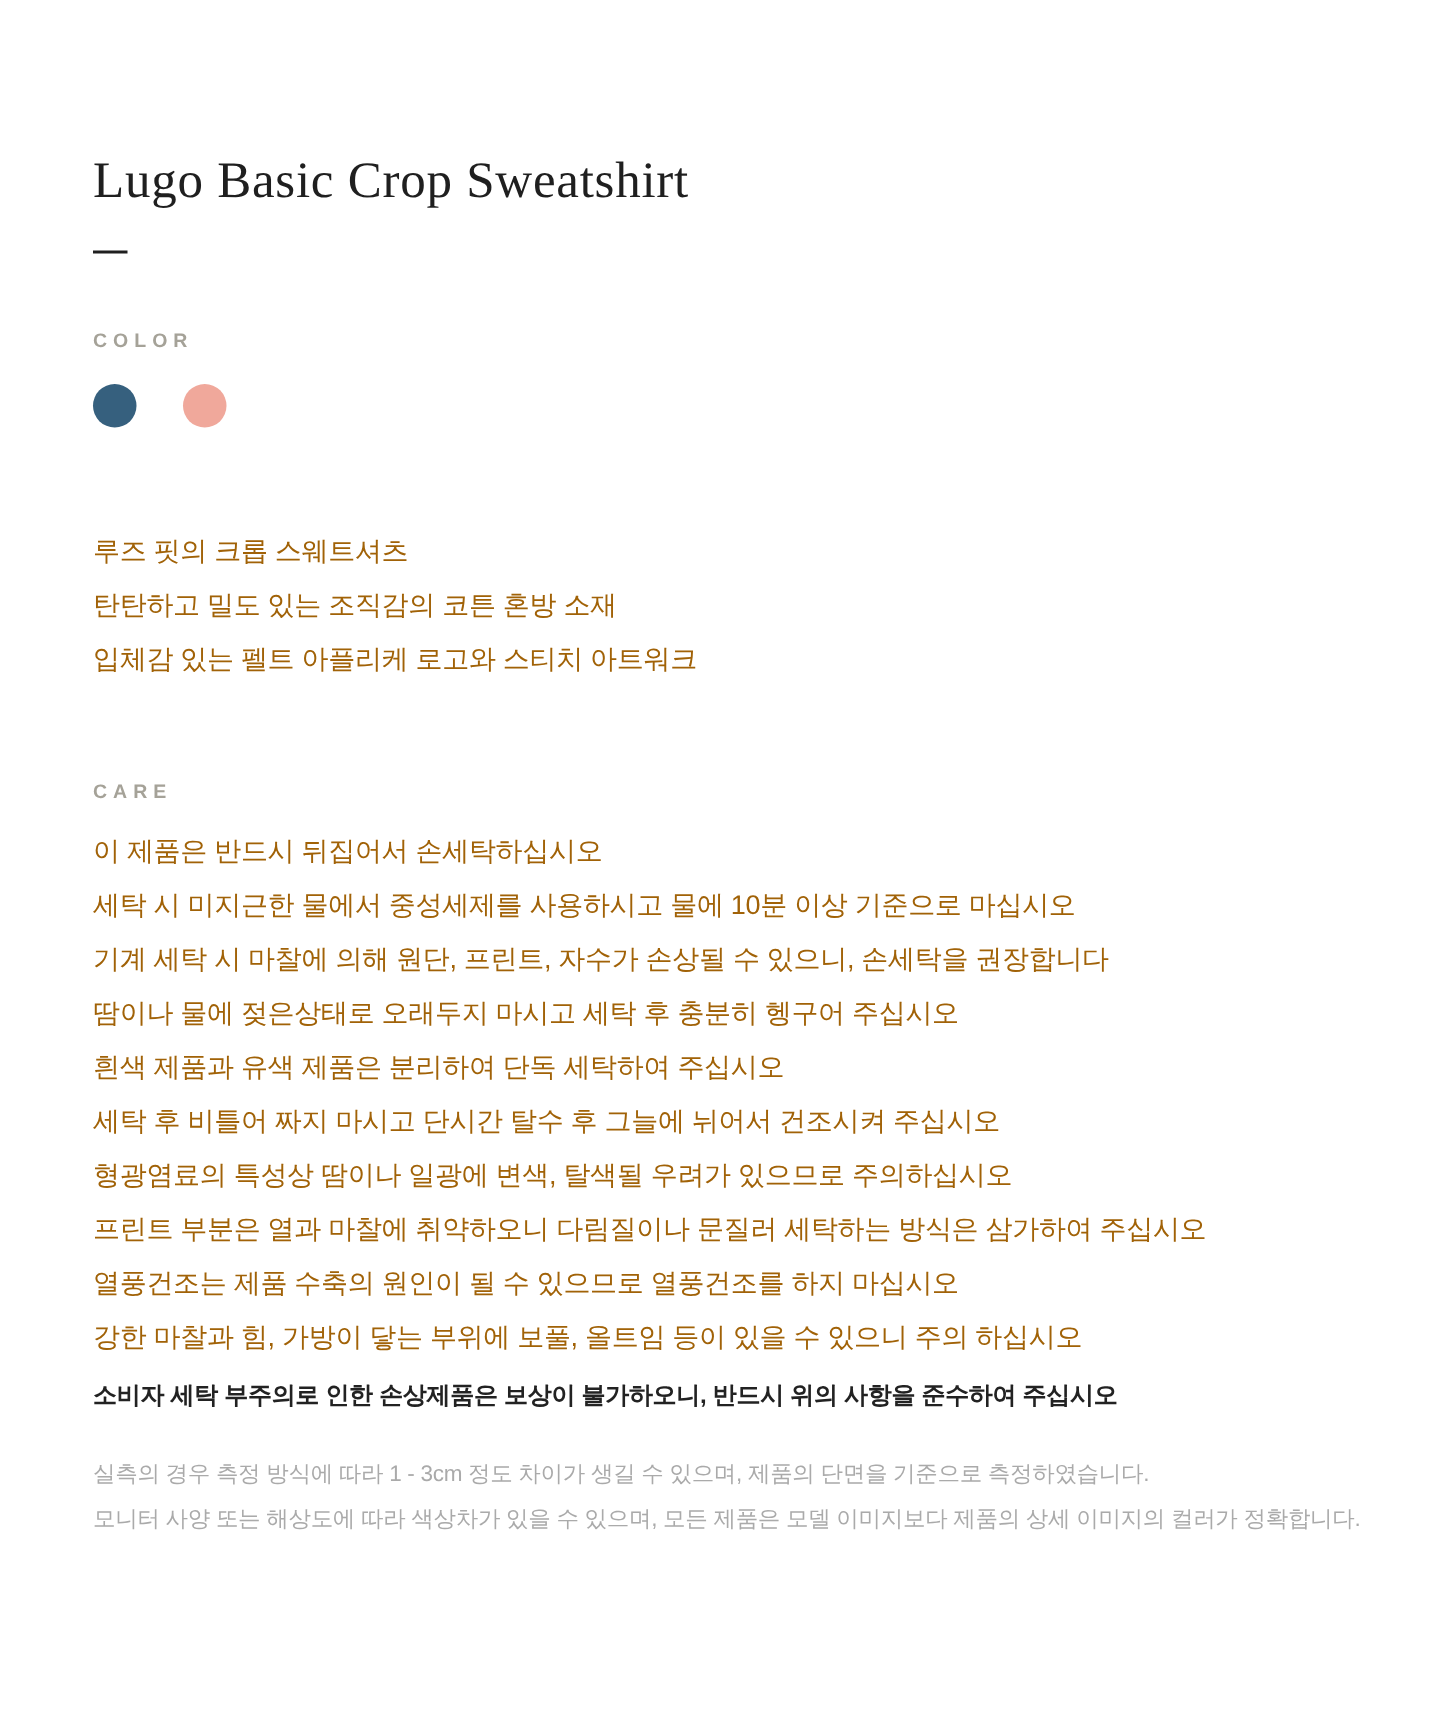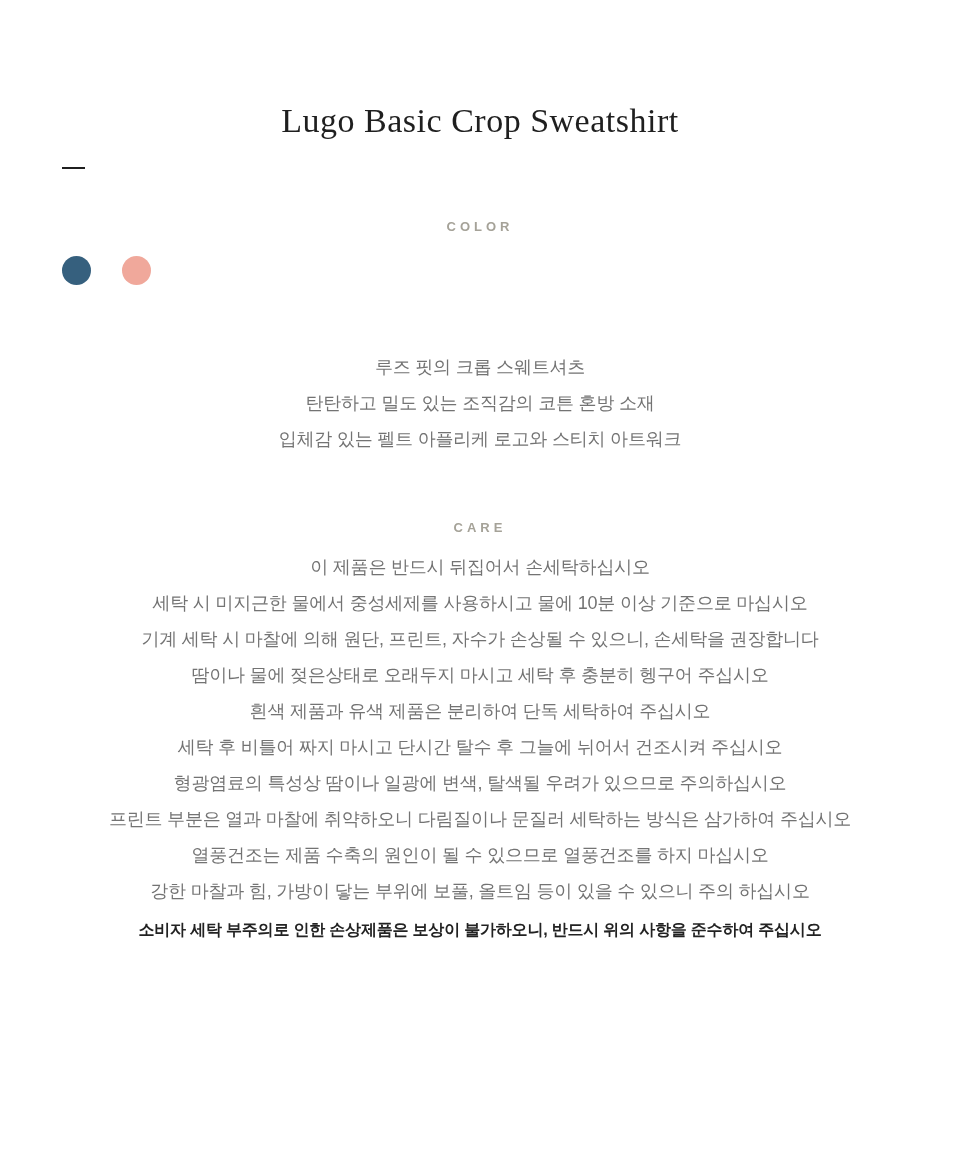--- a/index.html
+++ b/index.html
@@ -1,15 +1,15 @@
 <!DOCTYPE html>
 <html><head>
 <meta charset="utf-8">
 <style>
-  * { margin: 0; padding: 0; box-sizing: border-box; text-align: center; }
+  * { margin: 0; padding: 0; box-sizing: border-box; }
   html, body {
     width: 960px;
     background: #ffffff;
     font-family: "Liberation Sans", "DejaVu Sans", sans-serif;
   }
   body { height: 1150px; overflow: hidden; }
   .container {
     padding: 102px 62px 0 62px;
     width: 960px;
   }
@@ -44,21 +44,21 @@
     height: 29px;
     border-radius: 50%;
     cursor: pointer;
   }
   .detail-section { margin-top: 64px; }
   .care-section { margin-top: 63px; }
   .body-lines { margin-top: 14px; }
   .body-line {
     font-size: 18px;
     line-height: 36px;
-    color: #737373;
+    color: #a16207;
     letter-spacing: -0.2px;
     white-space: nowrap;
   }
   .care-warning {
     margin-top: 11px;
     font-size: 16px;
     font-weight: 700;
     color: #222222;
     letter-spacing: -0.2px;
     white-space: nowrap;
@@ -107,14 +107,18 @@
       <p class="body-line">흰색 제품과 유색 제품은 분리하여 단독 세탁하여 주십시오</p>
       <p class="body-line">세탁 후 비틀어 짜지 마시고 단시간 탈수 후 그늘에 뉘어서 건조시켜 주십시오</p>
       <p class="body-line">형광염료의 특성상 땀이나 일광에 변색, 탈색될 우려가 있으므로 주의하십시오</p>
       <p class="body-line">프린트 부분은 열과 마찰에 취약하오니 다림질이나 문질러 세탁하는 방식은 삼가하여 주십시오</p>
       <p class="body-line">열풍건조는 제품 수축의 원인이 될 수 있으므로 열풍건조를 하지 마십시오</p>
       <p class="body-line">강한 마찰과 힘, 가방이 닿는 부위에 보풀, 올트임 등이 있을 수 있으니 주의 하십시오</p>
     </div>
     <p class="care-warning">소비자 세탁 부주의로 인한 손상제품은 보상이 불가하오니, 반드시 위의 사항을 준수하여 주십시오</p>
   </div>
 
+  <div class="notice-section">
+    <p class="notice-line">실측의 경우 측정 방식에 따라 1 - 3cm 정도 차이가 생길 수 있으며, 제품의 단면을 기준으로 측정하였습니다.</p>
+    <p class="notice-line">모니터 사양 또는 해상도에 따라 색상차가 있을 수 있으며, 모든 제품은 모델 이미지보다 제품의 상세 이미지의 컬러가 정확합니다.</p>
+  </div>
 
 </div>
 
 </body></html>

